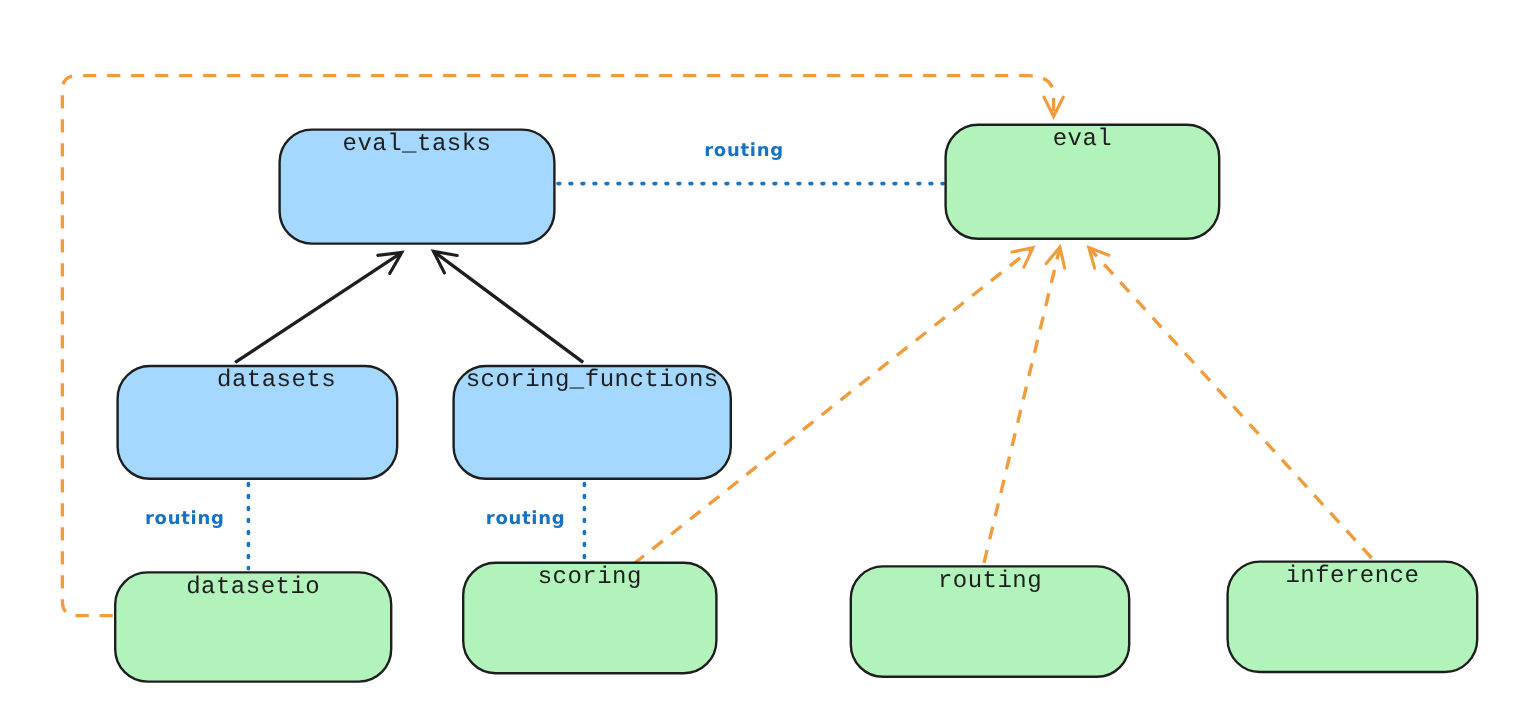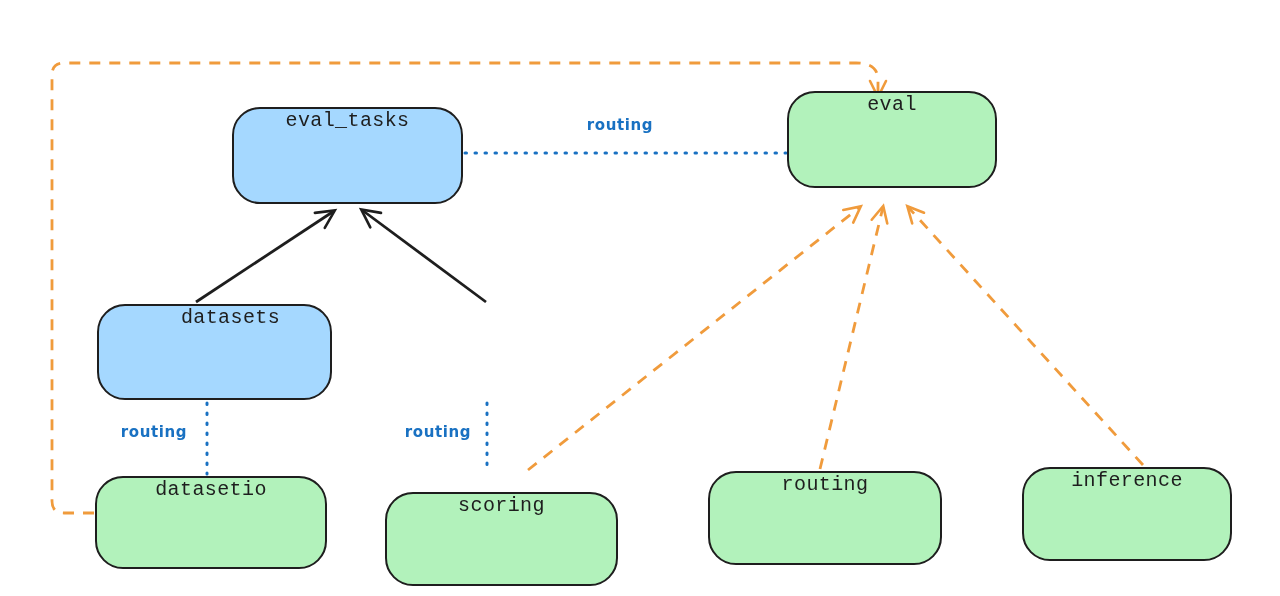--- a/index.html
+++ b/index.html
@@ -16,25 +16,25 @@
     border:2.5px solid #1e1e1e;
     border-radius:28px;
     display:flex;align-items:flex-start;justify-content:center;
     font-size:20px;color:#1e1e1e;letter-spacing:0.4px;
     box-sizing:border-box;
     font-family:Liberation Mono, monospace;
   }
   .node.blue{background:#a5d8ff;}
   .node.green{background:#b2f2bb;}
   .n-eval_tasks{left:232px;top:107px;width:231px;height:97px;}
-  .n-eval{left:787px;top:91px;width:210px;height:97px;}
+  .n-eval{left:787px;top:103px;width:230px;height:97px;}
   .n-datasets{left:97px;top:304px;width:235px;height:96px;padding-left:32px;}
   .n-scoring_functions{left:377px;top:304px;width:233px;height:96px;}
   .n-datasetio{left:95px;top:476px;width:232px;height:93px;}
-  .n-scoring{left:385px;top:492px;width:233px;height:94px;}
+  .n-scoring{left:385px;top:468px;width:213px;height:94px;}
   .n-agents{left:708px;top:471px;width:234px;height:94px;}
   .n-inference{left:1022px;top:467px;width:210px;height:94px;}
   .edge-label{
     position:absolute;
     color:#1971c2;
     font-size:15px;font-weight:600;letter-spacing:0.6px;
     text-align:center;
   }
   .lbl-routing-top{left:559px;top:116px;width:122px;}
   .lbl-routing-datasets{left:112px;top:423px;width:84px;}
@@ -70,20 +70,23 @@
 
   <div class="node blue n-eval_tasks">
     <span>eval_tasks</span>
   </div>
   <div class="node green n-eval">
     <span>eval</span>
   </div>
   <div class="node blue n-datasets">
     <span>datasets</span>
   </div>
+  <div class="node blue n-scoring_functions">
+    <span>scoring_functions</span>
+  </div>
   <div class="node green n-datasetio">
     <span>datasetio</span>
   </div>
   <div class="node green n-scoring">
     <span>scoring</span>
   </div>
   <div class="node green n-agents">
     <span>routing</span>
   </div>
   <div class="node green n-inference">

